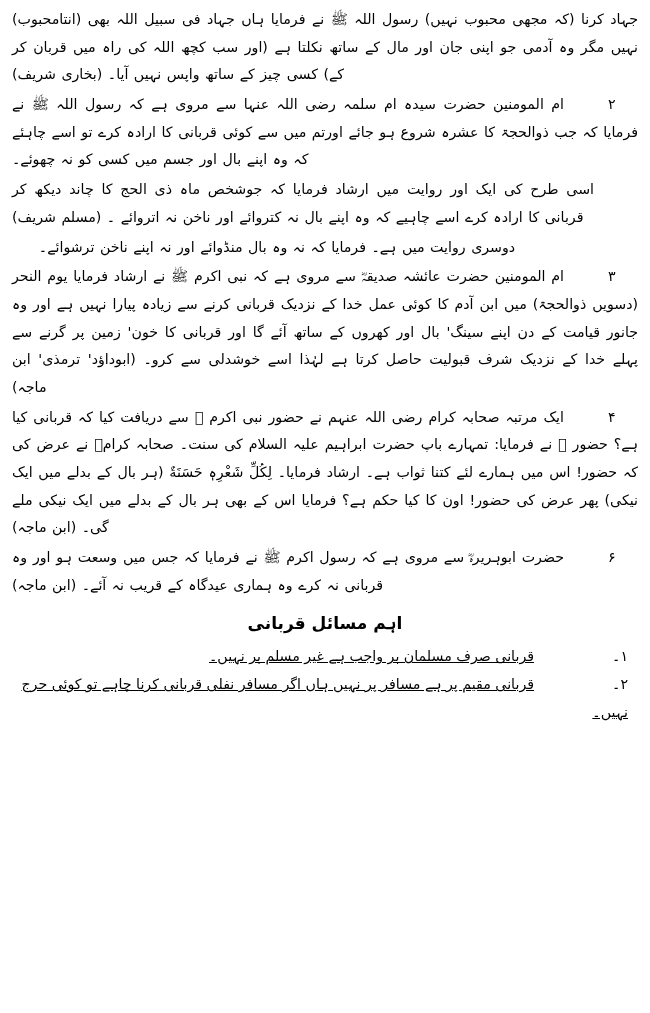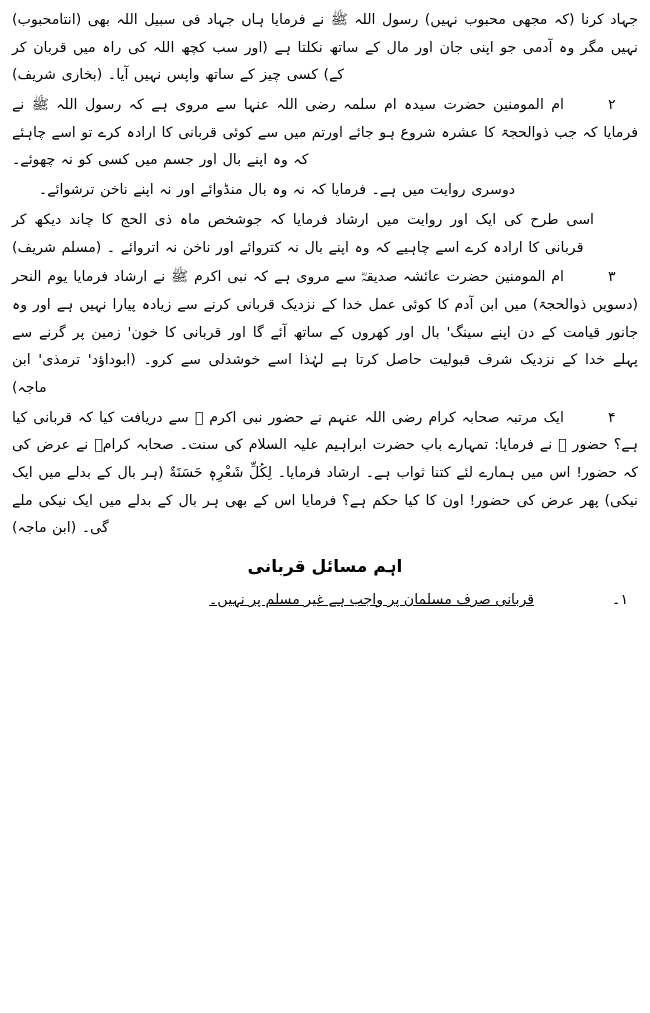--- a/index.html
+++ b/index.html
@@ -82,35 +82,39 @@
 
   <div class="block">
     <p class="para">جہاد کرنا (کہ مجھی محبوب نہیں) رسول اللہ ﷺ نے فرمایا ہاں جہاد فی سبیل اللہ بھی (انتامحبوب) نہیں مگر وہ آدمی جو اپنی جان اور مال کے ساتھ نکلتا ہے (اور سب کچھ اللہ کی راہ میں قربان کر کے) کسی چیز کے ساتھ واپس نہیں آیا۔ (بخاری شریف)</p>
   </div>
 
   <div class="block">
     <p class="para"><span class="num">۲</span><span class="indent"></span><span>ام المومنین حضرت سیدہ ام سلمہ رضی اللہ عنہا سے مروی ہے کہ رسول اللہ ﷺ نے فرمایا کہ جب ذوالحجۃ کا عشرہ شروع ہو جائے اورتم میں سے کوئی قربانی کا ارادہ کرے تو اسے چاہئے کہ وہ اپنے بال اور جسم میں کسی کو نہ چھوئے۔</span></p>
   </div>
 
   <div class="block">
-    <p class="para center-last"><span class="indent-lg"></span><span>دوسری روایت میں ہے۔ فرمایا کہ نہ وہ بال منڈوائے اور نہ اپنے ناخن ترشوائے۔</span></p>
+    <p class="para"><span class="indent"></span><span>اسی طرح کی ایک اور روایت میں ارشاد فرمایا کہ جوشخص ماہ ذی الحج کا چاند دیکھ کر قربانی کا ارادہ کرے اسے چاہیے کہ وہ اپنے بال نہ کتروائے اور ناخن نہ اتروائے ۔ (مسلم شریف)</span></p>
   </div>
 
   <div class="block">
-    <p class="para"><span class="indent"></span><span>اسی طرح کی ایک اور روایت میں ارشاد فرمایا کہ جوشخص ماہ ذی الحج کا چاند دیکھ کر قربانی کا ارادہ کرے اسے چاہیے کہ وہ اپنے بال نہ کتروائے اور ناخن نہ اتروائے ۔ (مسلم شریف)</span></p>
+    <p class="para center-last"><span class="indent-lg"></span><span>دوسری روایت میں ہے۔ فرمایا کہ نہ وہ بال منڈوائے اور نہ اپنے ناخن ترشوائے۔</span></p>
   </div>
 
   <div class="block">
     <p class="para"><span class="num">۳</span><span class="indent"></span><span>ام المومنین حضرت عائشہ صدیقہؓ سے مروی ہے کہ نبی اکرم ﷺ نے ارشاد فرمایا یوم النحر (دسویں ذوالحجۃ) میں ابن آدم کا کوئی عمل خدا کے نزدیک قربانی کرنے سے زیادہ پیارا نہیں ہے اور وہ جانور قیامت کے دن اپنے سینگ' بال اور کھروں کے ساتھ آئے گا اور قربانی کا خون' زمین پر گرنے سے پہلے خدا کے نزدیک شرف قبولیت حاصل کرتا ہے لہٰذا اسے خوشدلی سے کرو۔ (ابوداؤد' ترمذی' ابن ماجہ)</span></p>
   </div>
 
   <div class="block">
     <p class="para"><span class="num">۴</span><span class="indent"></span><span>ایک مرتبہ صحابہ کرام رضی اللہ عنہم نے حضور نبی اکرم ﷺ سے دریافت کیا کہ قربانی کیا ہے؟ حضور ﷺ نے فرمایا: تمہارے باپ حضرت ابراہیم علیہ السلام کی سنت۔ صحابہ کرامؓ نے عرض کی کہ حضور! اس میں ہمارے لئے کتنا ثواب ہے۔ ارشاد فرمایا۔ لِكُلِّ شَعْرِهٖ حَسَنَةٌ (ہر بال کے بدلے میں ایک نیکی) پھر عرض کی حضور! اون کا کیا حکم ہے؟ فرمایا اس کے بھی ہر بال کے بدلے میں ایک نیکی ملے گی۔ (ابن ماجہ)</span></p>
   </div>
 
 
+  <div class="block">
+    <p class="para"><span class="num">۶</span><span class="indent"></span><span>حضرت ابوہریرہؓ سے مروی ہے کہ رسول اکرم ﷺ نے فرمایا کہ جس میں وسعت ہو اور وہ قربانی نہ کرے وہ ہماری عیدگاہ کے قریب نہ آئے۔ (ابن ماجہ)</span></p>
+  </div>
 
   <h2 class="heading">اہم مسائل قربانی</h2>
 
   <p class="list-item"><span class="list-num">۱۔</span><span class="list-gap"></span><span>قربانی صرف مسلمان پر واجب ہے غیر مسلم پر نہیں۔</span></p>
 
+  <p class="list-item"><span class="list-num">۲۔</span><span class="list-gap"></span><span>قربانی مقیم پر ہے مسافر پر نہیں ہاں اگر مسافر نفلی قربانی کرنا چاہے تو کوئی حرج نہیں۔</span></p>
 
 </div>
 
 </body></html>

